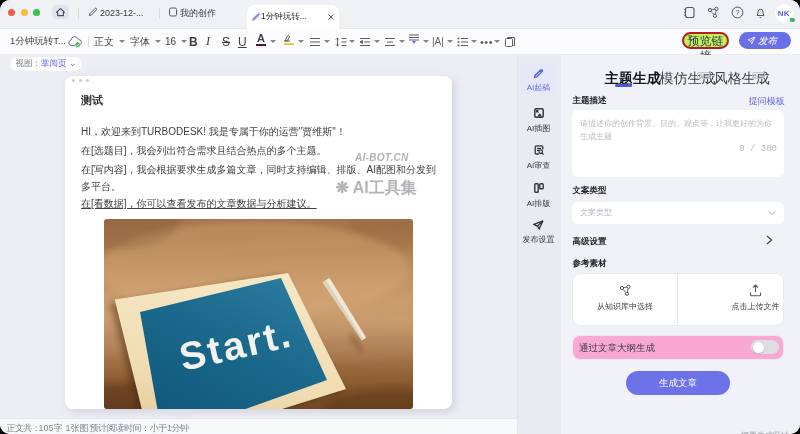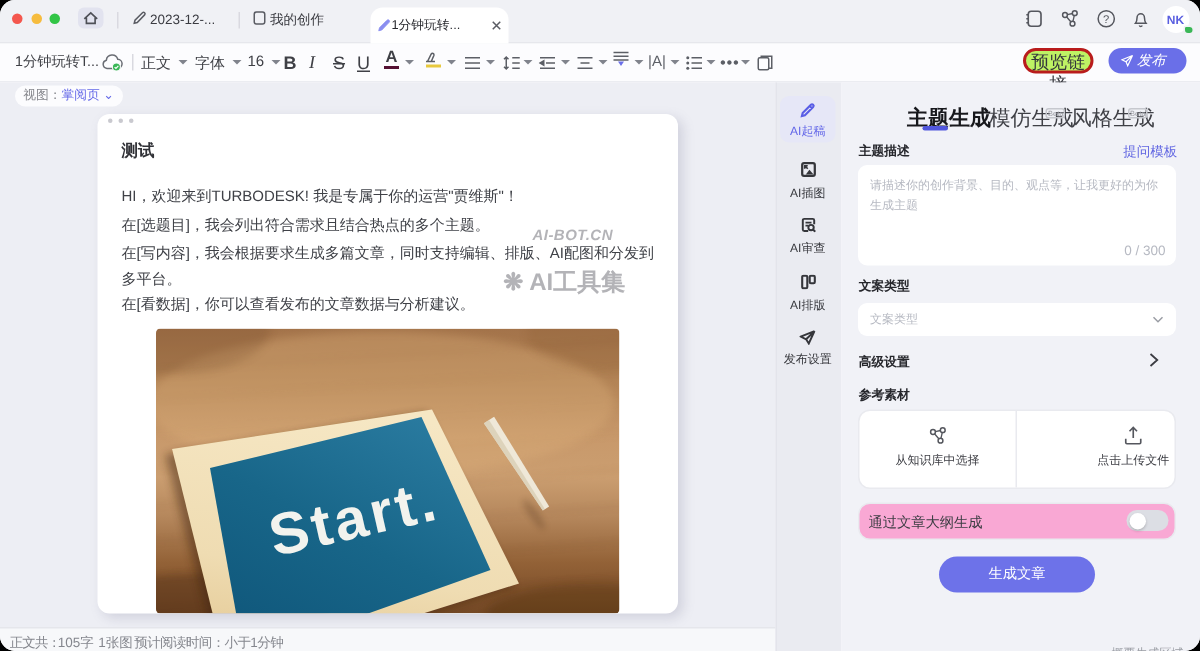--- a/index.html
+++ b/index.html
@@ -51,21 +51,21 @@
 #ritem1{background:#e6e7f7;border-radius:6px;padding-top:3.5px;height:31px;}
 #ritem1 .lbl{color:#6165e8;}
 
 #panel{position:absolute;left:561px;top:55px;width:239px;height:379px;background:#f1f2f7;}
 .ptab{position:absolute;top:15px;font-size:14px;color:#3f4046;}
 .beta{position:absolute;top:16.5px;width:13px;height:7px;border:0.5px solid #c6c8ce;border-radius:2px;color:#9a9ca3;font-size:5px;line-height:6px;text-align:center;}
 .blabel{position:absolute;font-size:8.5px;font-weight:bold;color:#26272c;}
 .wbox{position:absolute;background:#fff;border-radius:6px;}
 #ta{left:11px;top:54.5px;width:212px;height:67.5px;}
 #ta .ph{position:absolute;left:8px;top:7px;width:196px;font-size:8px;line-height:13.5px;color:#b6b9c2;}
-#ta .cnt{position:absolute;right:7px;bottom:5px;font-size:9px;color:#b6b9c2;}
+#ta .cnt{position:absolute;right:7px;bottom:23px;font-size:9px;color:#b6b9c2;font-family:Liberation Mono, monospace;}
 #sel{left:11px;top:146.5px;width:212px;height:22px;font-size:8px;color:#b6b9c2;line-height:21px;padding-left:8px;}
 #kbox{left:11px;top:218px;width:212px;height:53px;border:1px solid #e9eaef;border-radius:8px;background:#fff;}
 #kbox .half{position:absolute;top:0;width:105px;height:51px;}
 #kbox .half .t{position:absolute;top:27px;width:100%;text-align:center;font-size:8px;color:#3c3d43;}
 #kbox .half .i{position:absolute;top:10px;width:100%;display:flex;justify-content:center;}
 #tgbox{left:11px;top:279.5px;width:212px;height:25px;border:1px solid #e9eaef;border-radius:8px;background:#f9a8d4;}
 #genbtn{position:absolute;left:65px;top:316px;width:104px;height:23.5px;background:#6d72e9;border-radius:12px;color:#fff;font-size:9.5px;text-align:center;line-height:23px;}
 #outline{position:absolute;left:10px;top:338px;width:218px;text-align:right;font-size:8px;color:#9a9da4;margin-top:37px;}
 #outline i{position:absolute;top:4px;width:66px;height:1px;background:#e6e6ec;font-style:normal;}
 </style>
@@ -226,21 +226,21 @@
   <div id="editor">
     <div id="viewpill">视图：<b>掌阅页</b> <span style="color:#6468e8;">⌄</span></div>
     <div id="page">
       <div class="pgdot" style="left:7px;"></div>
       <div class="pgdot" style="left:14px;"></div>
       <div class="pgdot" style="left:21px;"></div>
       <div id="ptitle">测试</div>
       <div class="para" style="top:47.5px;">HI，欢迎来到TURBODESK! 我是专属于你的运营"贾维斯"！</div>
       <div class="para" style="top:66.3px;">在[选题目]，我会列出符合需求且结合热点的多个主题。</div>
       <div class="para" style="top:85.1px;">在[写内容]，我会根据要求生成多篇文章，同时支持编辑、排版、AI配图和分发到多平台。</div>
-      <div class="para" style="top:119.7px;">在[看数据]，你可以查看发布的文章数据与分析建议。</div>
+      <div class="para" style="top:119.7px;text-decoration:underline;">在[看数据]，你可以查看发布的文章数据与分析建议。</div>
       <div id="wm">
           <div class="l1">AI-BOT.CN</div>
           <div class="l2">❋ AI工具集</div>
         </div>
       <div id="pimg">
 <svg width="309" height="190" viewBox="0 0 309 190">
 <defs>
 <linearGradient id="wood" x1="0" y1="0" x2="0" y2="1">
 <stop offset="0" stop-color="#a3734a"></stop>
                 <stop offset="0.18" stop-color="#b28355"></stop>

